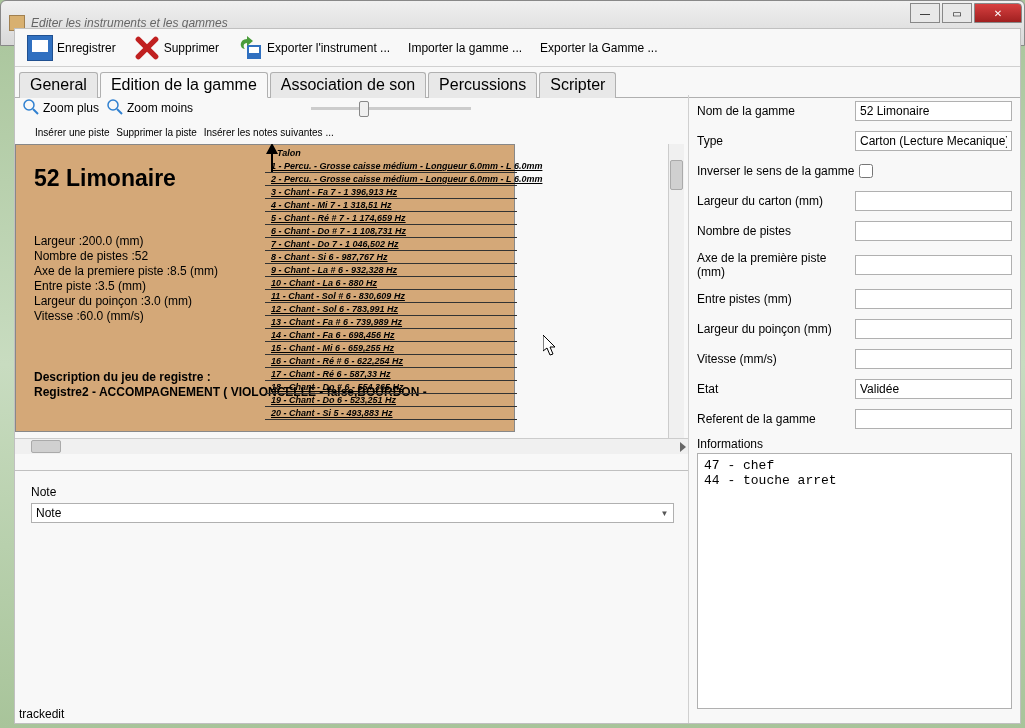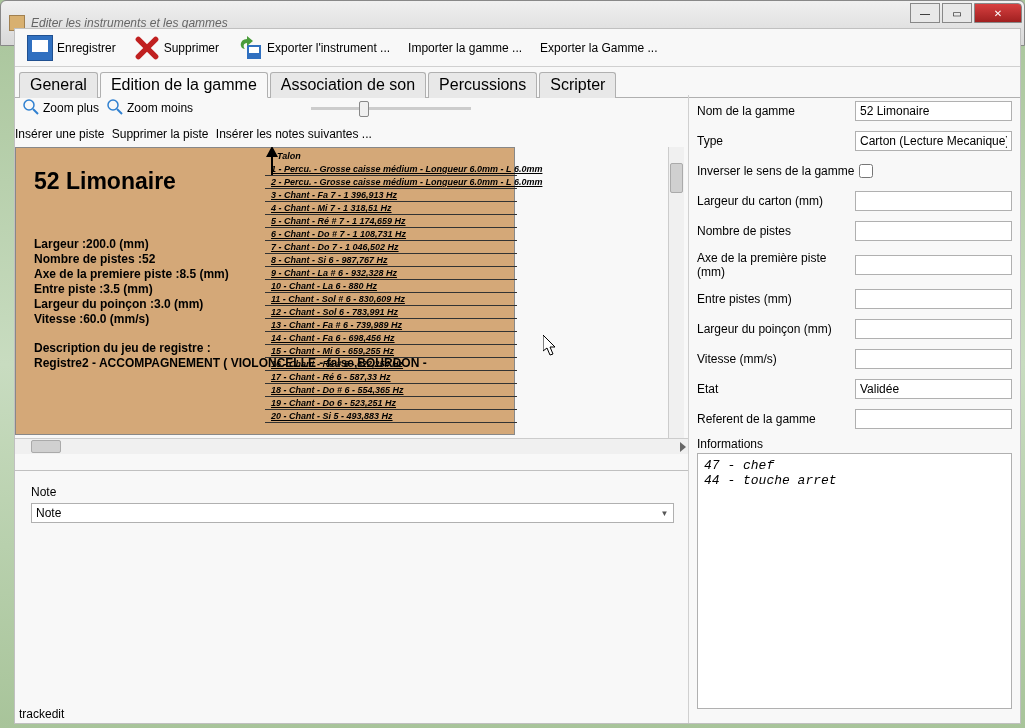--- a/index.html
+++ b/index.html
@@ -146,22 +146,22 @@
 .slider-thumb {
   position: absolute;
   left: 48px; top: -6px;
   width: 10px; height: 16px;
   background: #f0f0f0;
   border: 1px solid #888;
   border-radius: 2px;
   cursor: pointer;
 }
 .action-bar {
-  padding: 6px 0;
-  font-size: 12px;
+  padding: 6px 20px;
+  font-size: 10px;
 }
 .action-bar span { margin-right: 4px; cursor: pointer; }
 .canvas-wrap {
   position: relative;
   flex: 1;
   overflow: hidden;
   margin: 0 4px 0 0;
 }
 .canvas {
   position: absolute;
@@ -176,25 +176,25 @@
   border: 1px solid #888;
   padding: 20px 0 0 18px;
 }
 .parchment-title {
   font-size: 23px;
   font-weight: bold;
   font-family: Arial, sans-serif;
   margin-bottom: 42px;
 }
 .specs {
-  font-weight: bold;
+  font-weight: normal;
   font-size: 12px;
   line-height: 1.25;
   font-family: Arial, sans-serif;
-  margin-bottom: 14px;
+  margin-bottom: 46px;
 }
 .desc {
   font-weight: bold;
   font-size: 12px;
   line-height: 1.25;
   font-family: Arial, sans-serif;
 }
 .tracklist {
   position: absolute;
   left: 250px;
@@ -329,21 +329,20 @@
 .info-text {
   margin: 0 8px 14px 8px;
   flex: 1;
   border: 1px solid #b0b0b0;
   background: #fff;
   font-family: Consolas, 'Courier New', monospace;
   font-size: 13px;
   padding: 4px 6px;
   white-space: pre;
   overflow: auto;
-  font-style: italic;
 }
 .cursor-ptr {
   position: absolute;
   left: 528px; top: 240px;
   width: 16px; height: 24px;
   pointer-events: none;
 }
 </style>
 </head>
 <body>

